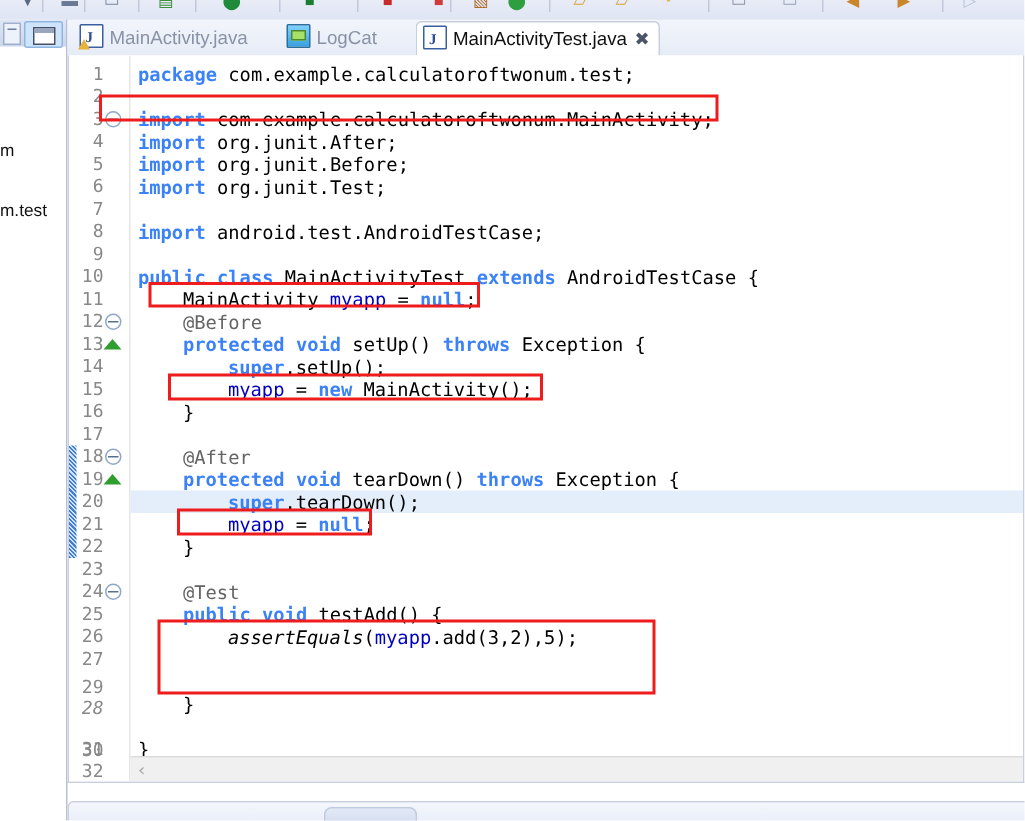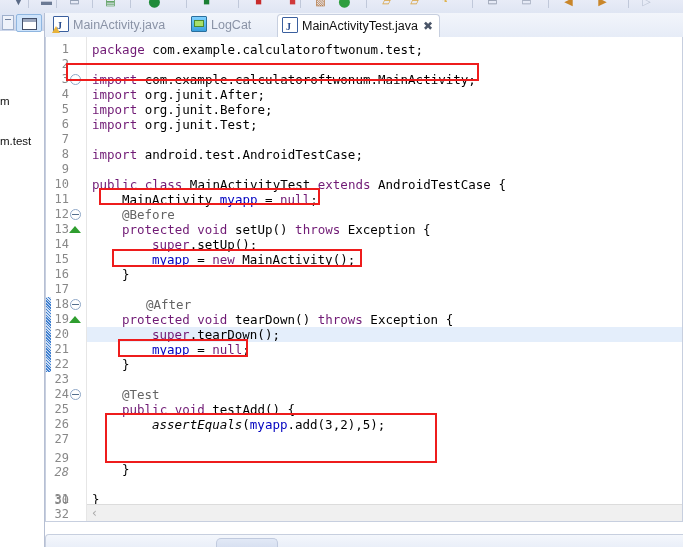--- a/index.html
+++ b/index.html
@@ -115,21 +115,21 @@
     position:absolute;left:41px;top:0;right:0;height:484px;overflow:hidden;
   }
   .hl-line{
     position:absolute;left:0;width:700px;height:15px;background:#e4eefb;
   }
   .code{
     position:absolute;left:5px;white-space:pre;
     font-family:"DejaVu Sans Mono","Liberation Mono",monospace;
     font-size:12.5px;line-height:15px;color:#000000;
   }
-  .kw{color:#701a75;font-weight:normal;}
+  .kw{color:#3b82f6;font-weight:bold;}
   .ann{color:#646464;}
   .fld{color:#0000c0;}
   .stat{font-style:italic;}
   #hscroll{
     position:absolute;left:41px;bottom:0;right:0;height:16px;
     background:#f0f0f0;border-top:1px solid #dcdcdc;
   }
   #hscroll .chev{
     position:absolute;left:5px;top:1px;font-size:12px;color:#a8a8a8;
     font-family:"DejaVu Sans",sans-serif;
@@ -267,21 +267,21 @@
         <div class="code" style="top: 65px; left: 5px;"><span class="kw">import</span> org.junit.Before;</div>
         <div class="code" style="top: 80px; left: 5px;"><span class="kw">import</span> org.junit.Test;</div>
         <div class="code" style="top: 110px; left: 5px;"><span class="kw">import</span> android.test.AndroidTestCase;</div>
         <div class="code" style="top: 140px; left: 5px;"><span class="kw">public</span> <span class="kw">class</span> MainActivityTest <span class="kw">extends</span> AndroidTestCase {</div>
         <div class="code" style="top: 155px; left: 35px;">MainActivity <span class="fld">myapp</span> = <span class="kw">null</span>;</div>
         <div class="code" style="top: 170px; left: 35px;"><span class="ann">@Before</span></div>
         <div class="code" style="top: 185px; left: 35px;"><span class="kw">protected</span> <span class="kw">void</span> setUp() <span class="kw">throws</span> Exception {</div>
         <div class="code" style="top: 200px; left: 65px;"><span class="kw">super</span>.setUp();</div>
         <div class="code" style="top: 215px; left: 65px;"><span class="fld">myapp</span> = <span class="kw">new</span> MainActivity();</div>
         <div class="code" style="top: 230px; left: 35px;">}</div>
-        <div class="code" style="top: 260px; left: 35px; margin-left: 24px;"><span class="ann">@After</span></div>
+        <div class="code" style="top: 260px; left: 35px;"><span class="ann">@After</span></div>
         <div class="code" style="top: 275px; left: 35px;"><span class="kw">protected</span> <span class="kw">void</span> tearDown() <span class="kw">throws</span> Exception {</div>
         <div class="code" style="top: 290px; left: 65px;"><span class="kw">super</span>.tearDown();</div>
         <div class="code" style="top: 305px; left: 65px;"><span class="fld">myapp</span> = <span class="kw">null</span>;</div>
         <div class="code" style="top: 320px; left: 35px;">}</div>
         <div class="code" style="top: 350px; left: 35px;"><span class="ann">@Test</span></div>
         <div class="code" style="top: 365px; left: 35px;"><span class="kw">public</span> <span class="kw">void</span> testAdd() {</div>
         <div class="code" style="top: 380px; left: 65px;"><span class="stat">assertEquals</span>(<span class="fld">myapp</span>.add(3,2),5);</div>
         <div class="code" style="top: 425px; left: 35px;">}</div>
         <div class="code" style="top: 455px; left: 5px;">}</div>
       </div>

